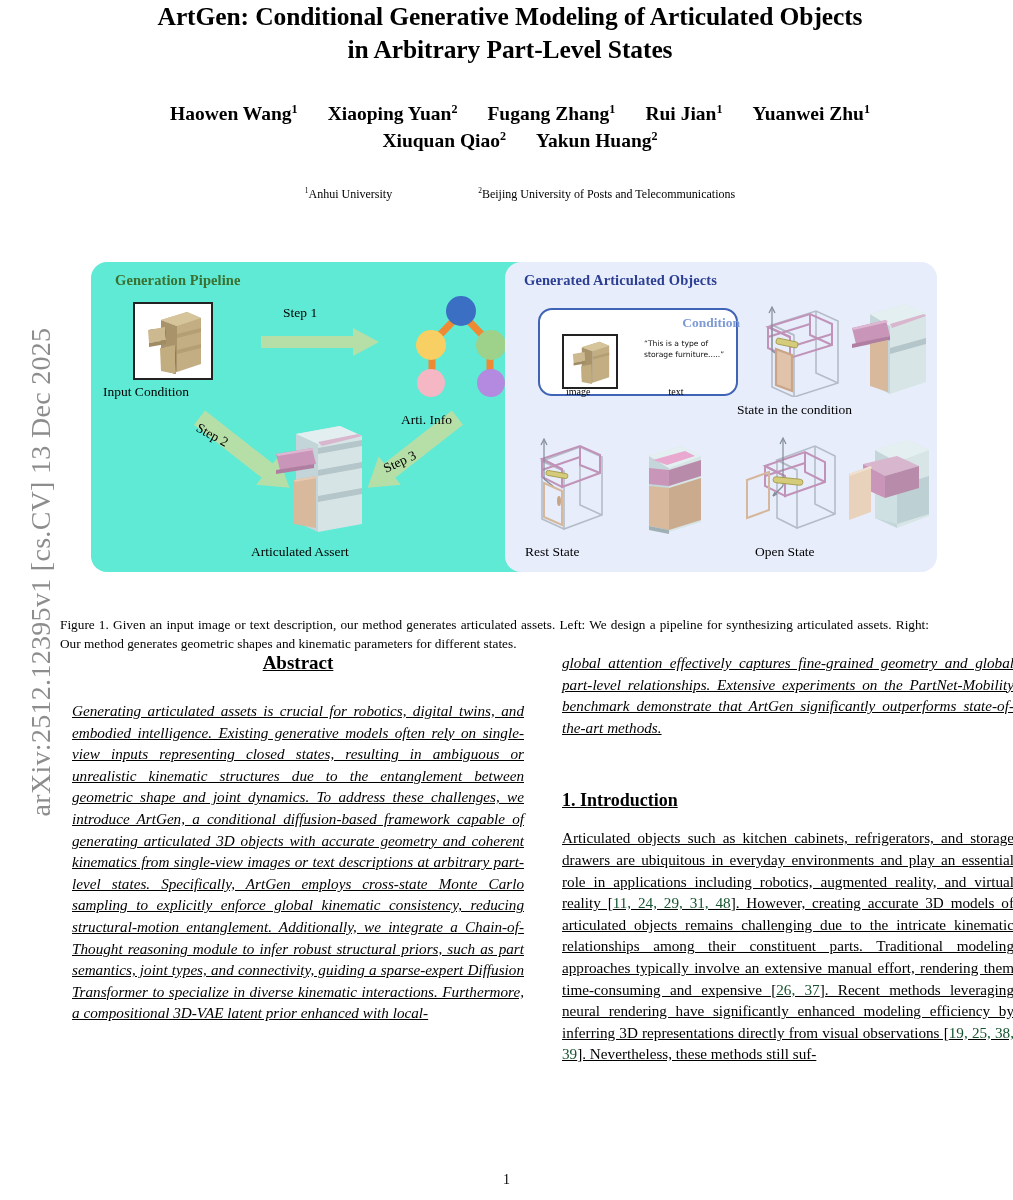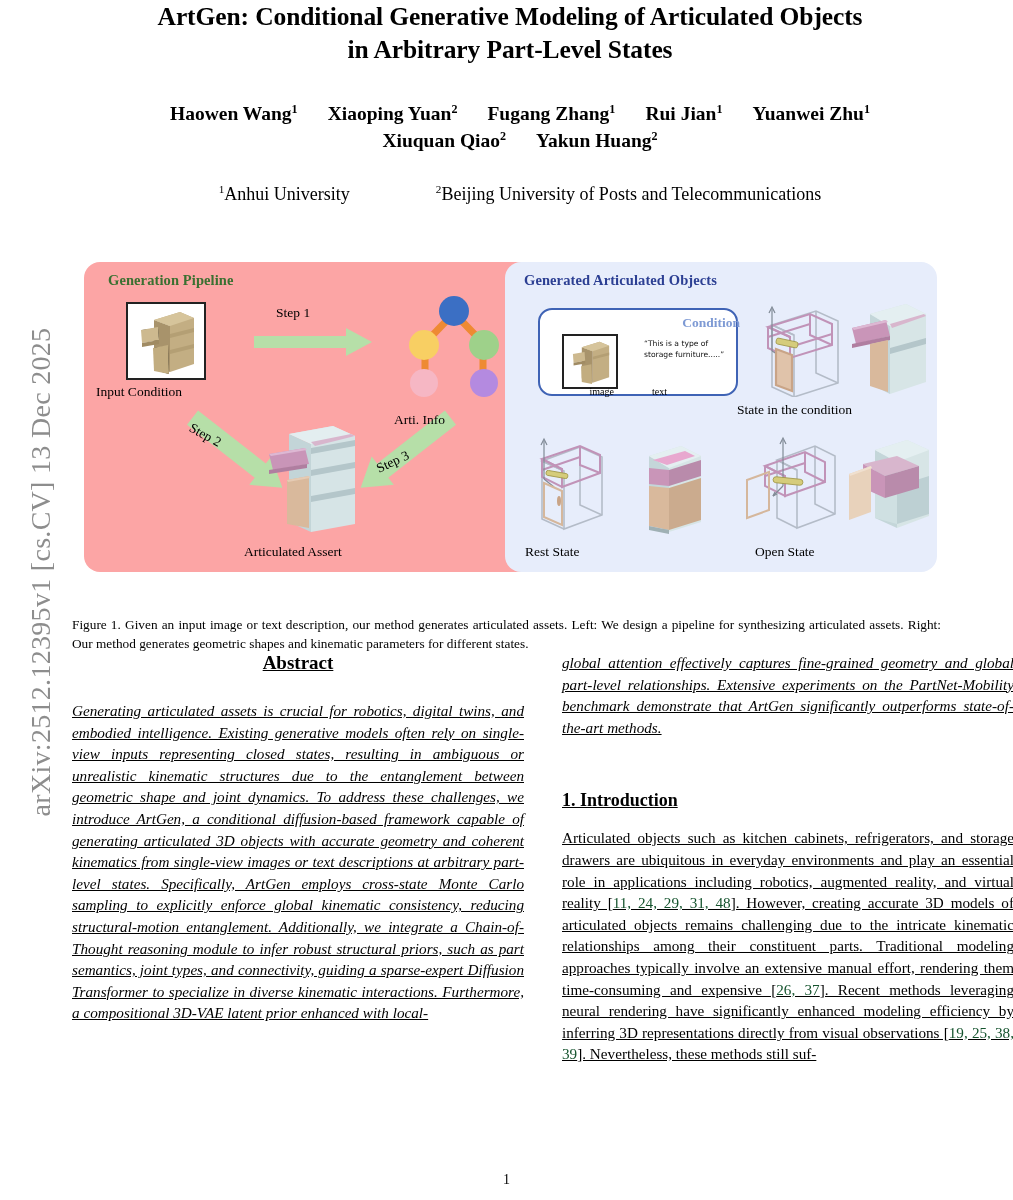--- a/index.html
+++ b/index.html
@@ -59,41 +59,41 @@
   }
   .authors .row1 span { display: inline-block; }
   .authors .gap { display: inline-block; width: 30px; }
   sup { font-size: 0.62em; vertical-align: super; font-weight: bold; line-height: 0; }
 
   .affils {
     position: absolute;
     left: 70px; top: 182px;
     width: 900px;
     text-align: center;
-    font-size: 18px;
+    font-size: 12px;
     line-height: 24px;
   }
   .affils sup { font-weight: normal; }
   .affils .a1 { display:inline-block; }
   .affils .aspace { display:inline-block; width: 86px; }
 
   
   .figure {
     position: absolute;
     left: 75px; top: 262px;
     width: 862px; height: 310px;
   }
   .panel {
     position: absolute;
     top: 0; height: 310px;
     border-radius: 16px;
   }
   .panel-left {
-    left: 9px; width: 520px;
-    background: #fca5a5;
+    left: 16px; width: 520px;
+    background: #5eead4;
   }
   .panel-right {
     left: 430px; width: 432px;
     background: #e7edfb;
   }
   .panel-title {
     position: absolute;
     font-weight: bold;
     font-size: 14.5px;
     letter-spacing: 0.1px;
@@ -151,21 +151,21 @@
   }
   .cond-sub {
     position: absolute;
     font-family: "Liberation Serif", serif;
     font-size: 10px;
   }
 
   
   .fig-caption {
     position: absolute;
-    left: 72px; top: 616px;
+    left: 60px; top: 616px;
     width: 869px;
     font-size: 13.3px;
     line-height: 18.5px;
     text-align: justify;
   }
 
   
   .col {
     position: absolute;
     width: 452px;
@@ -320,22 +320,22 @@
             <polygon points="26,16 52,8 66,14 66,60 42,68 42,22" fill="#c3ae83"></polygon>
             <polygon points="26,16 42,22 42,68 26,62" fill="#a8936b"></polygon>
             <polygon points="26,16 52,8 66,14 42,22" fill="#d6c49b"></polygon>
             <polygon points="13,26 30,23 31,36 14,39" fill="#cdb98f"></polygon>
             <polygon points="14,39 31,36 31,40 14,43" fill="#a08b63"></polygon>
             <polygon points="25,44 40,41 41,70 26,67" fill="#c2ad80"></polygon>
             <polygon points="42,30 66,24 66,28 42,34" fill="#b49f74"></polygon>
           </svg>
         </div>
         <div class="cond-text">“This is a type of storage furniture.....”</div>
-        <div class="cond-sub" style="left:26px; top:76px; width:48px; text-align:right;">image</div>
-        <div class="cond-sub" style="left:112px; top:76px; width:48px; text-align:left;">text</div>
+        <div class="cond-sub" style="left:26px; top:76px; width:48px; text-align:left;">image</div>
+        <div class="cond-sub" style="left:112px; top:76px; width:48px; text-align:center;">text</div>
       </div>
 
       <svg style="position:absolute; left:253px; top:35px;" width="88" height="100" viewBox="0 0 88 100">
         <g fill="none" stroke="#b4bcc8" stroke-width="1.6">
           <polygon points="14,28 58,14 80,24 80,86 36,100 36,38"></polygon>
           <polyline points="14,28 36,38"></polyline>
           <polyline points="14,28 14,90 36,100"></polyline>
           <polyline points="58,14 58,76 80,86"></polyline>
         </g>
         <g fill="none" stroke="#c193b8" stroke-width="2">

